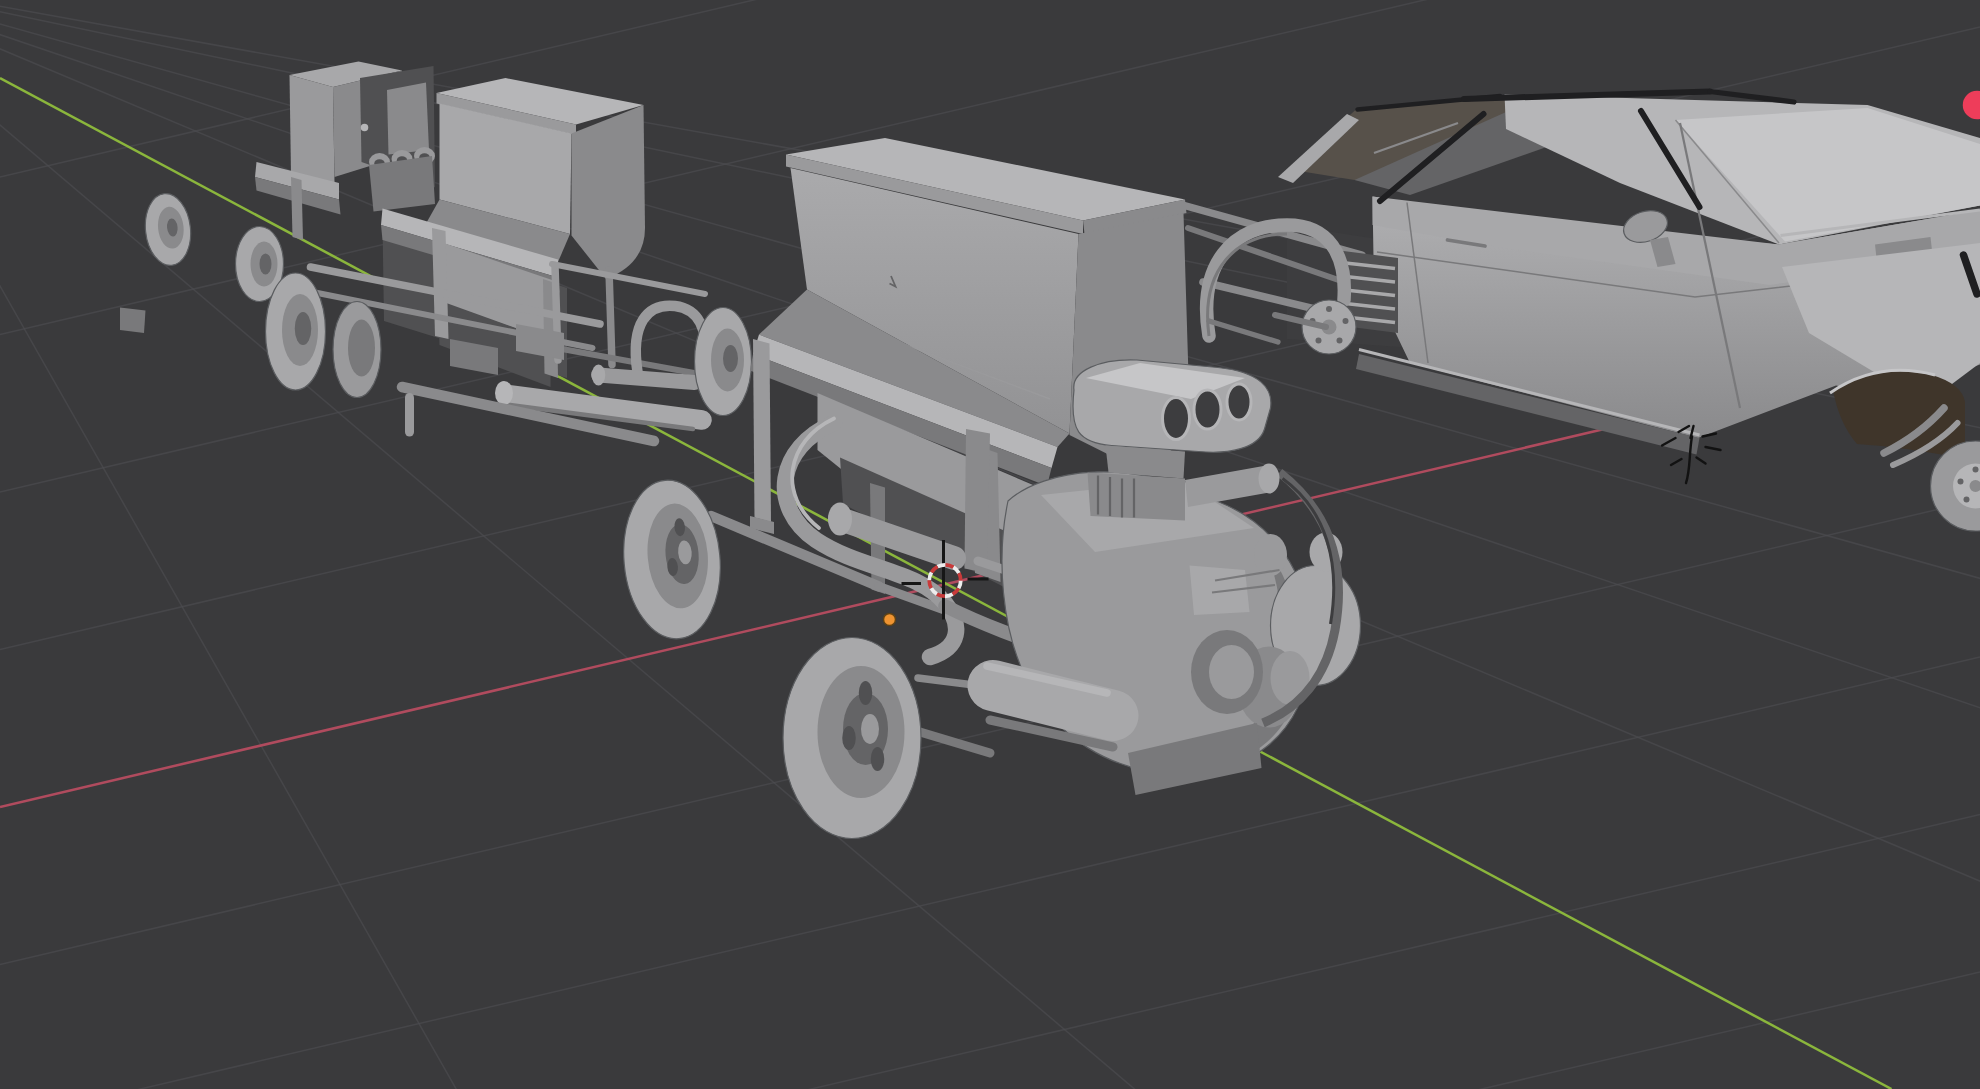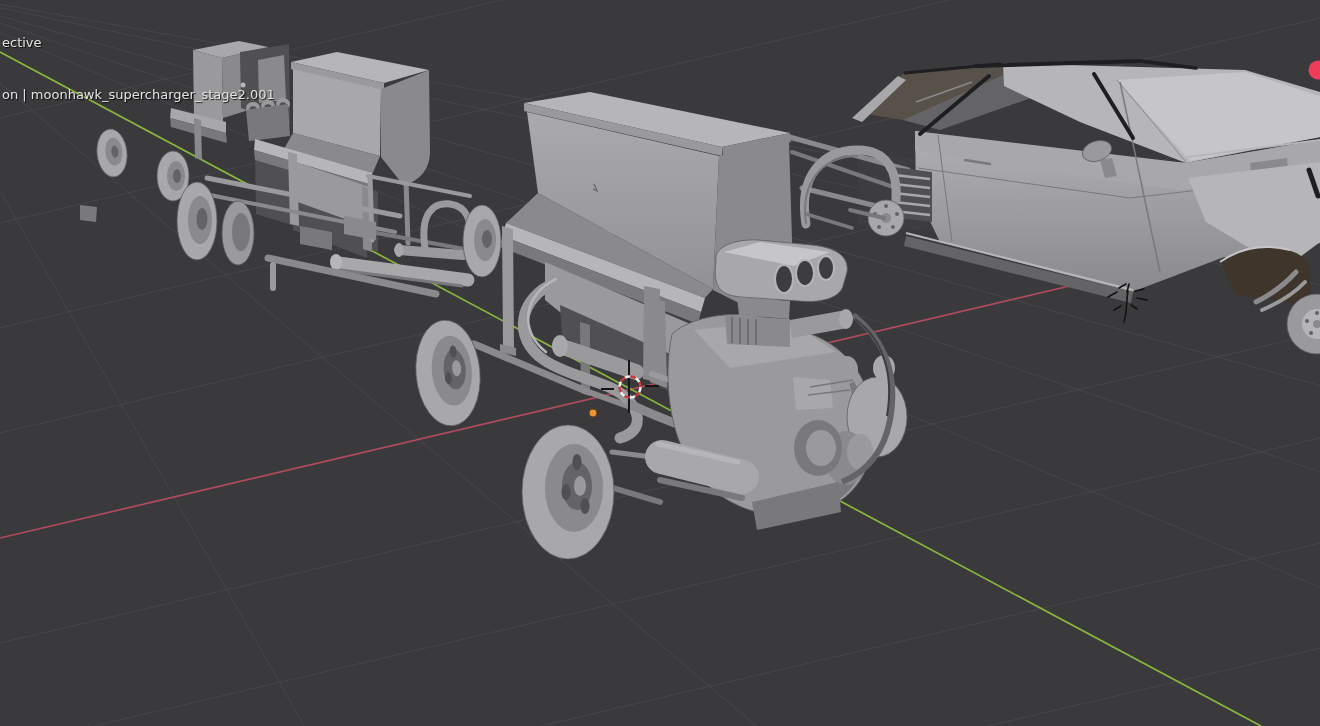--- a/index.html
+++ b/index.html
@@ -345,17 +345,13 @@
     <line x1="645" y1="386" x2="659" y2="386" stroke="#161616" stroke-width="2"></line>
     <circle class="no" stroke="var(--cursor-white,#ededed)" stroke-width="2.5" stroke-dasharray="5.5 5.5" cx="630" cy="387" r="10.5"></circle>
     <circle class="no" stroke="var(--cursor-red,#c93a3a)" stroke-width="2.5" stroke-dasharray="5.5 5.5" stroke-dashoffset="5.5" cx="630" cy="387" r="10.5"></circle>
   </g>
 
   <circle fill="var(--origin-orange,#ee9331)" stroke="#5f4214" stroke-width="1" cx="593" cy="413" r="4"></circle>
 
   <circle fill="var(--gizmo-pink,#ee3d5a)" cx="1318" cy="70" r="9.5"></circle>
 </svg>
 
-  <div class="hud">
-    <div class="l1">ective</div>
-    <div class="l2">on | moonhawk_supercharger_stage2.001</div>
-  </div>
 </div>
 
 </body></html>

